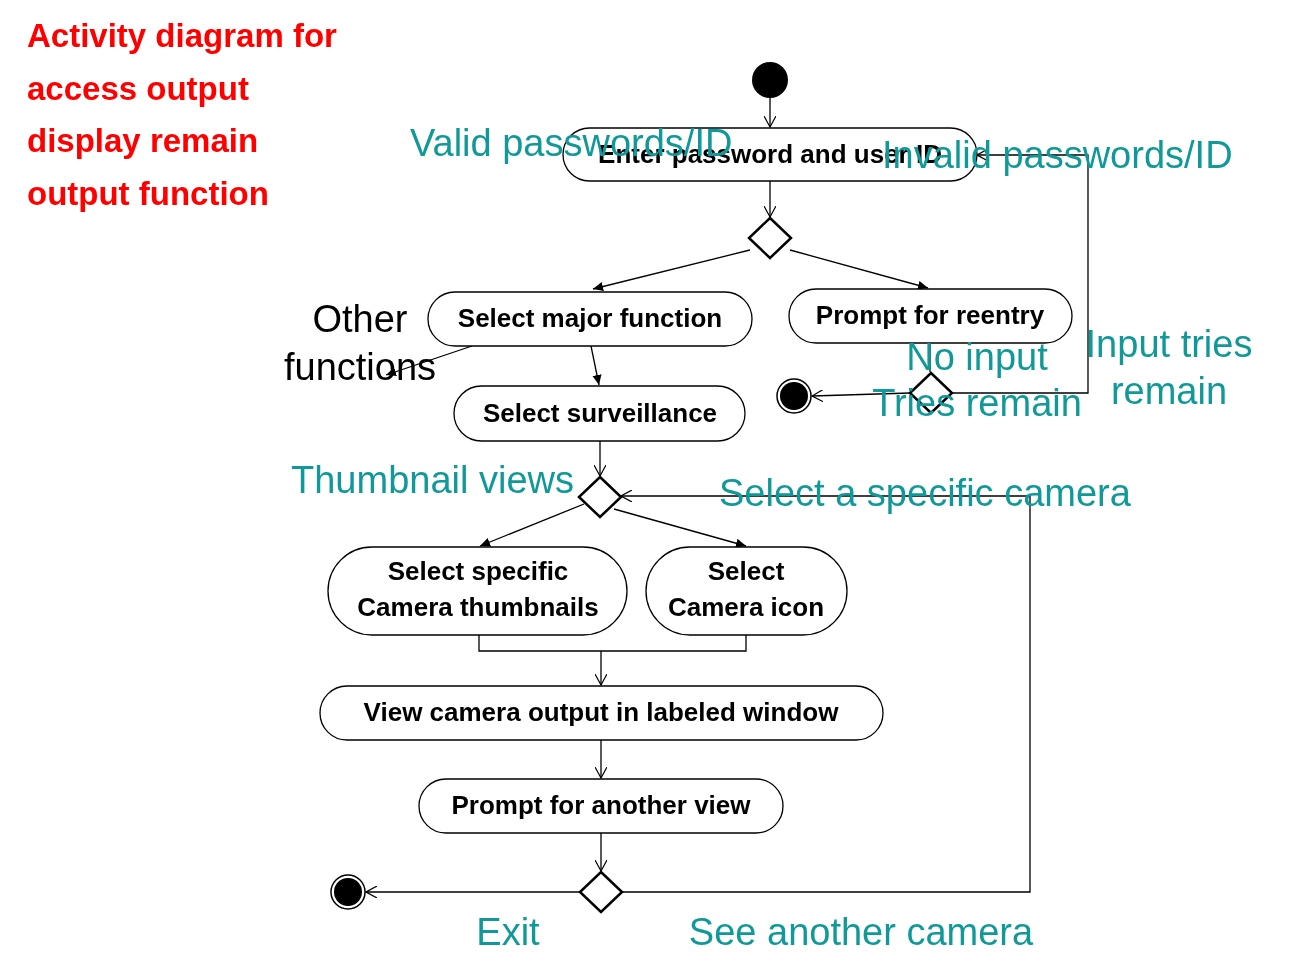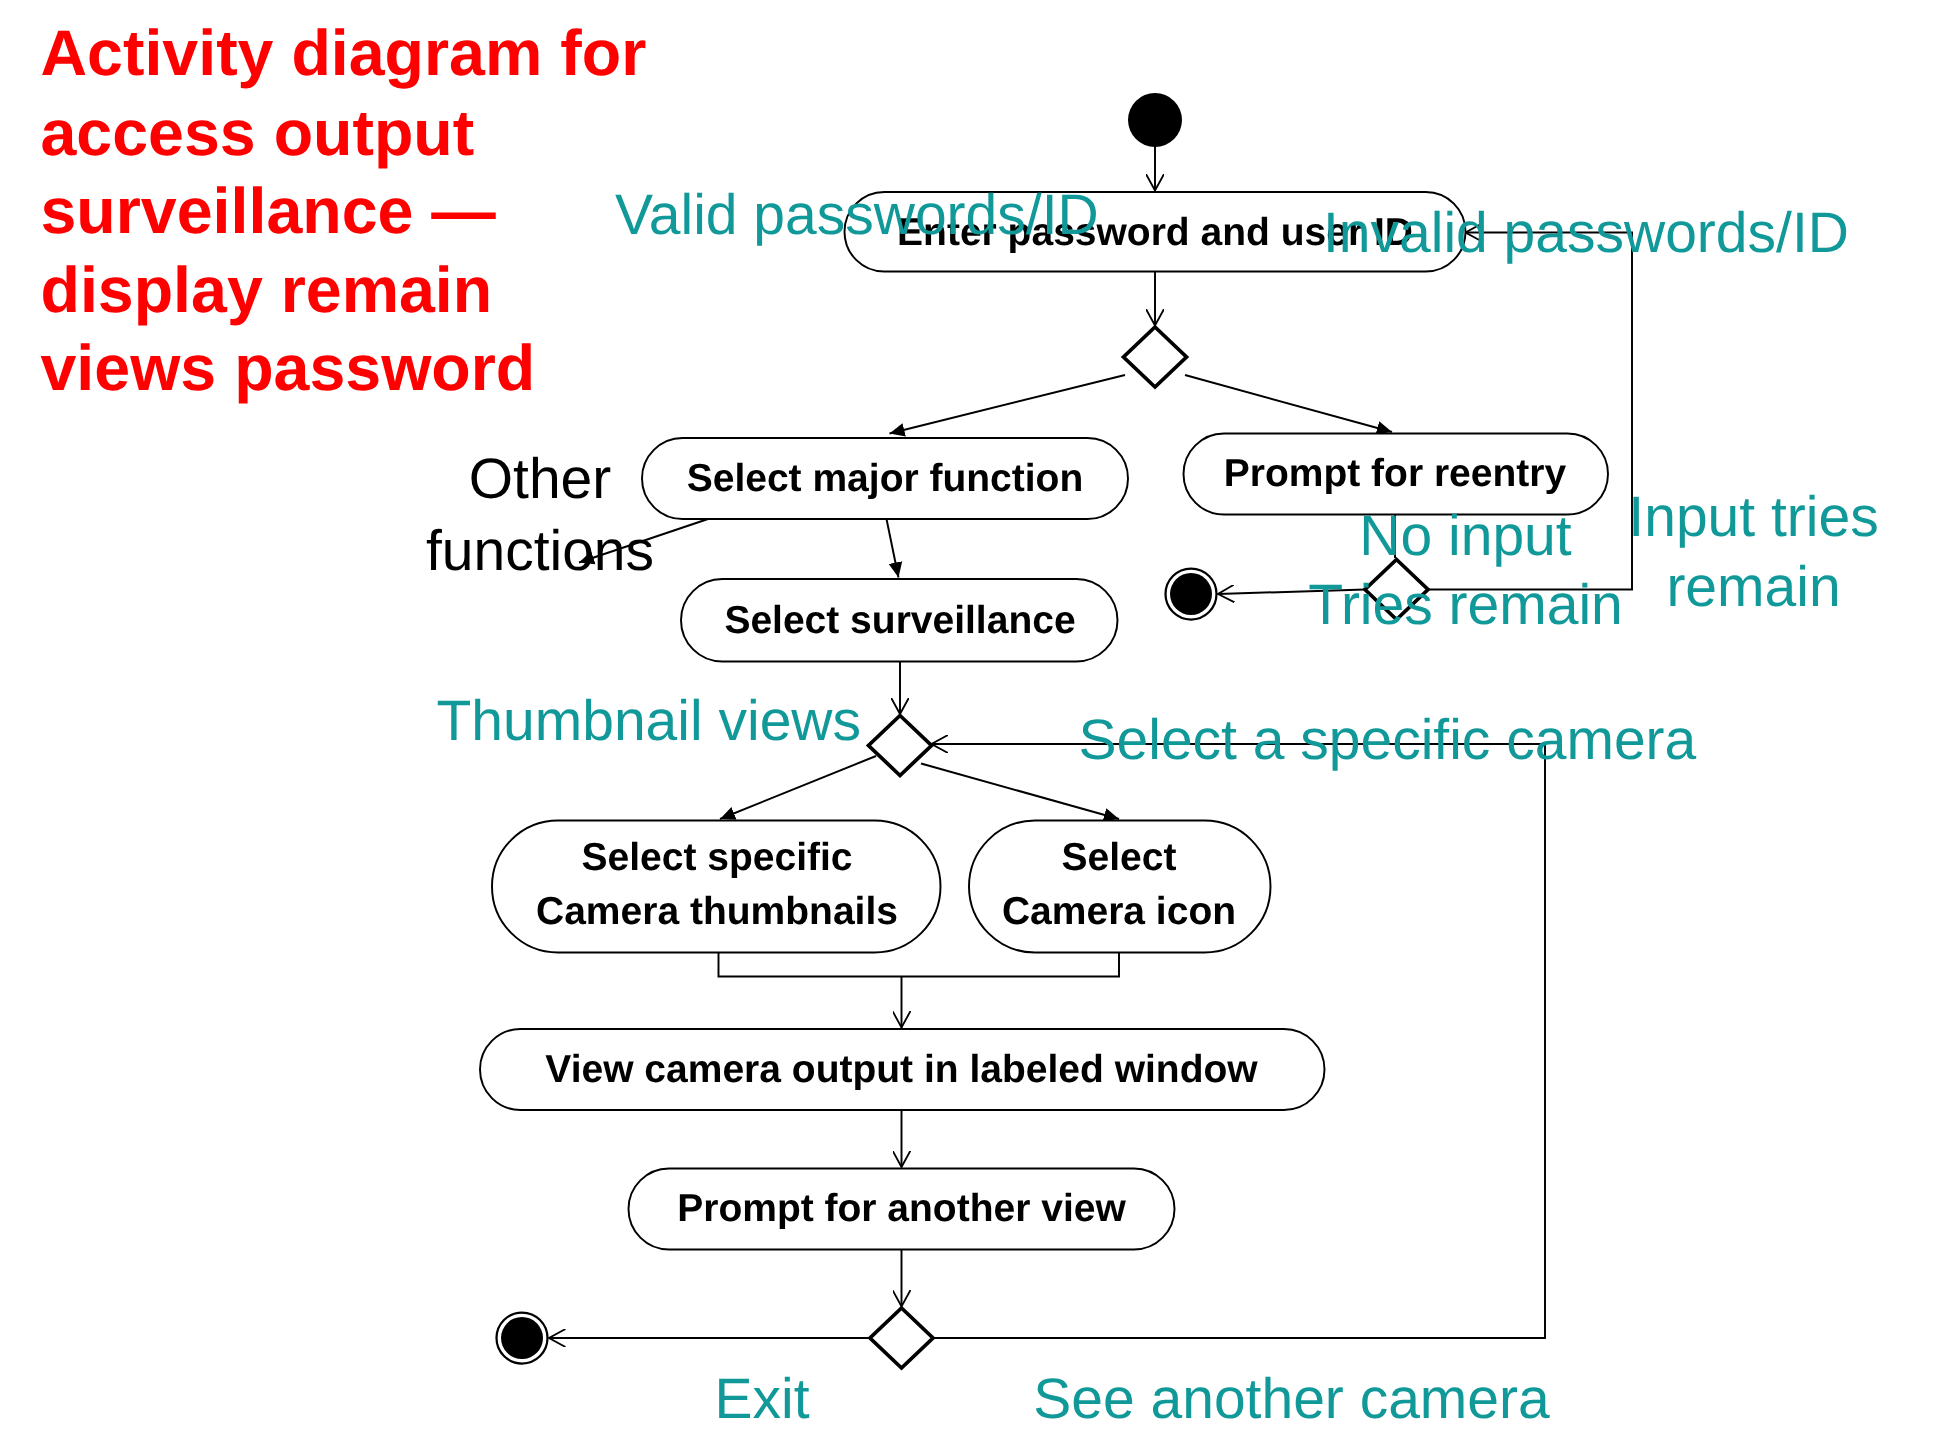--- a/index.html
+++ b/index.html
@@ -1,35 +1,34 @@
 <!DOCTYPE html>
 <html><head>
 <meta charset="utf-8">
 <style>
   html,body{margin:0;padding:0;background:#fff;}
   body{width:1296px;height:970px;position:relative;overflow:hidden;font-family:"Liberation Sans",sans-serif;}
-  .title{position:absolute;left:27px;top:10px;color:#ff0000;font-weight:bold;font-size:43px;line-height:52.5px;margin:0;}
+  .title{position:absolute;left:27px;top:10px;color:#ff0000;font-weight:bold;font-size:33px;line-height:52.5px;margin:0;}
   .title span{display:block;white-space:nowrap;}
   svg{position:absolute;left:0;top:0;}
   .act{font-family:"Liberation Sans",sans-serif;font-weight:bold;font-size:26px;fill:#000;}
   .teal{font-family:"Liberation Sans",sans-serif;font-size:38px;fill:#119999;}
   .blk{font-family:"Liberation Sans",sans-serif;font-size:38px;fill:#000;}
   .ln{stroke:#000;stroke-width:1.3;fill:none;}
   .box{stroke:#000;stroke-width:1.3;fill:#fff;}
   .dia{stroke:#000;stroke-width:2.5;fill:#fff;}
 </style>
 </head>
 <body>
 
 <div class="title">
   <span>Activity diagram for</span>
   <span>access output</span>
-  <span>surveillance —</span>
   <span>display remain</span>
-  <span>views password</span>
+  <span>output function</span>
 </div>
 
 <svg width="1296" height="970" viewBox="0 0 1296 970">
   <defs>
     <marker id="open" viewBox="0 0 12 12" refX="11" refY="6" markerWidth="12" markerHeight="12" markerUnits="userSpaceOnUse" orient="auto">
       <path d="M0,0 L11,6 L0,12" fill="none" stroke="#000" stroke-width="1.2"></path>
     </marker>
     <marker id="solid" viewBox="0 0 12 12" refX="11" refY="6" markerWidth="11" markerHeight="11" markerUnits="userSpaceOnUse" orient="auto">
       <path d="M0,1 L11,6 L0,11 z" fill="#000"></path>
     </marker>

